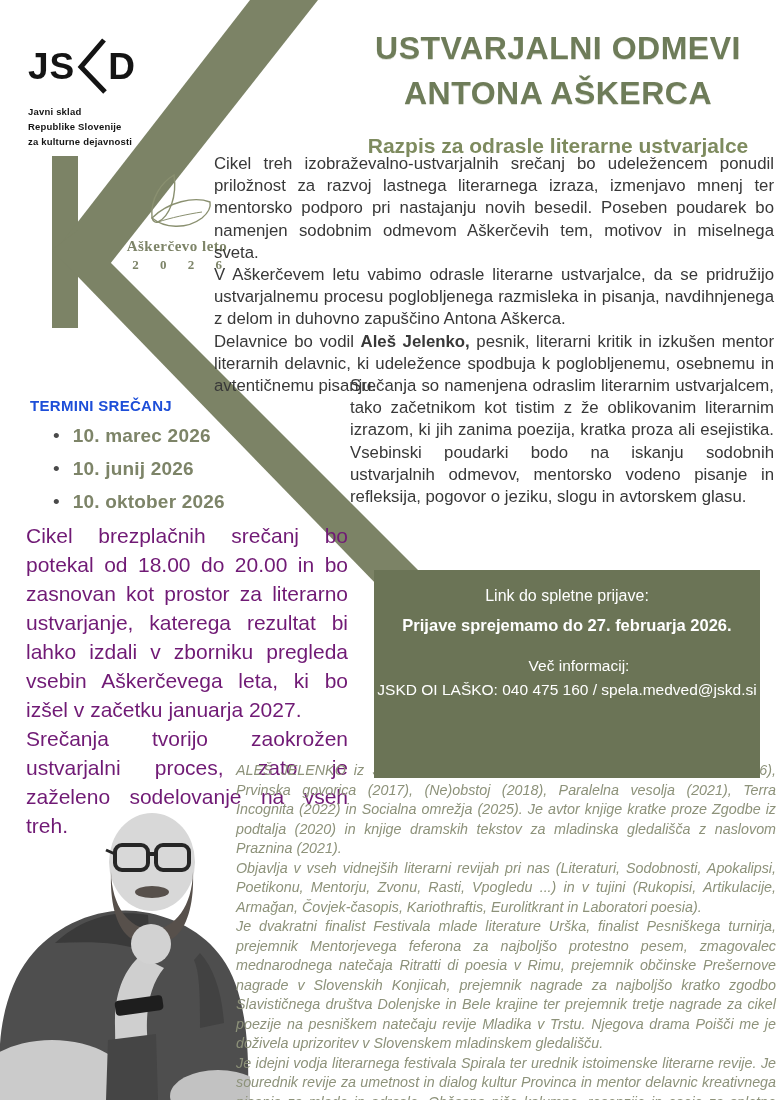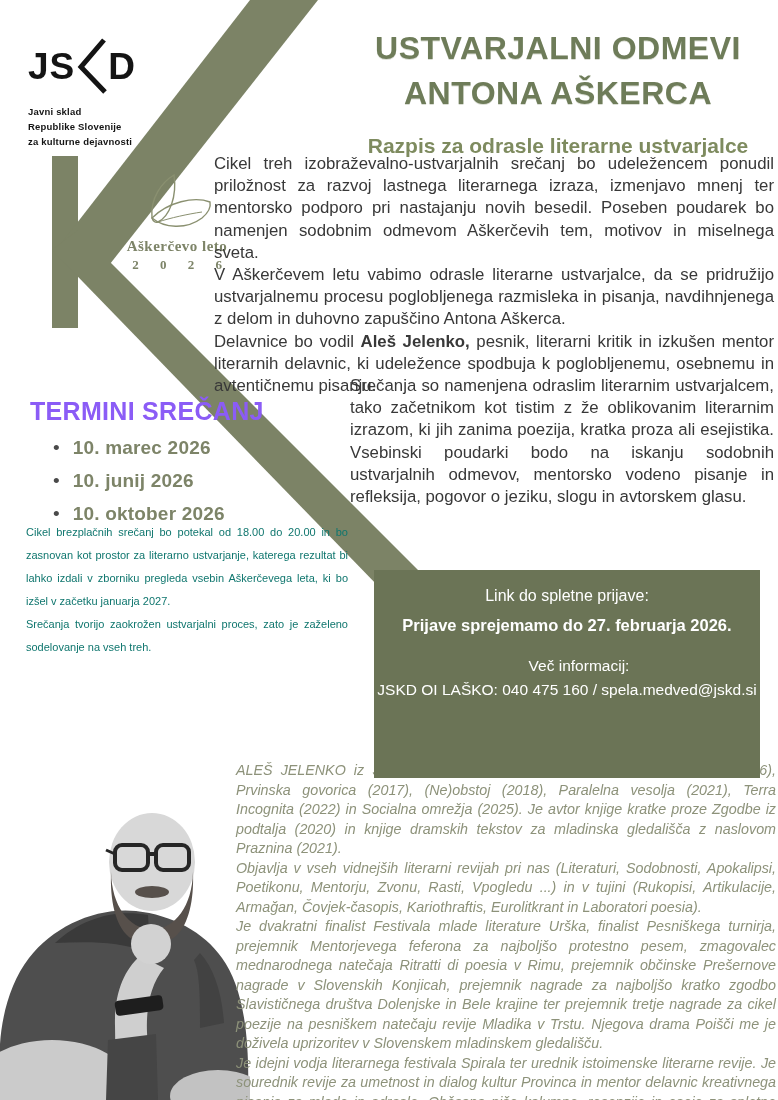--- a/index.html
+++ b/index.html
@@ -27,26 +27,26 @@
   
   .header{position:absolute;left:340px;top:26px;width:436px;text-align:center;z-index:3;}
   .title{font-size:32px;font-weight:700;color:#6e7c59;letter-spacing:.5px;line-height:1.42;text-shadow:0 1px 0 rgba(110,124,89,.25);}
   .subtitle{margin-top:17px;font-size:21px;font-weight:700;color:#7e8b5f;}
   
   .intro{position:absolute;left:214px;top:153px;width:560px;z-index:3;
          font-size:16.8px;line-height:22.2px;text-align:justify;color:#383838;}
   .intro p{margin:0;}
   .bold-name{font-weight:700;}
   .termini{position:absolute;left:30px;top:397px;width:320px;z-index:3;}
-  .termini-heading{font-size:25px;font-weight:700;color:#8b5cf6;letter-spacing:.3px;}
+  .termini-heading{font-size:15px;font-weight:700;color:#1d4ed8;letter-spacing:.3px;}
   .date-row{display:flex;align-items:baseline;margin-top:11px;padding-left:23px;}
   .date-bullet{color:#4a4a4a;font-size:19px;margin-right:13px;line-height:1;}
   .date-text{font-size:19px;font-weight:700;color:#7d8468;letter-spacing:.2px;}
   .left-para{position:absolute;left:26px;top:521px;width:322px;z-index:3;
-             font-size:11px;line-height:23px;text-align:justify;color:#0f766e;}
+             font-size:21px;line-height:29px;text-align:justify;color:#701a75;}
   .left-para p{margin:0;}
   .right-para{position:absolute;left:350px;top:375px;width:424px;z-index:3;
               font-size:16.8px;line-height:22.2px;text-align:justify;color:#383838;}
   
   .signup{position:absolute;left:374px;top:570px;width:386px;height:208px;z-index:4;
           background:#6b7456;color:#ffffff;text-align:center;}
   .signup-line1{margin-top:17px;font-size:16px;}
   .signup-link{display:inline-block;margin-top:9px;font-size:27px;font-weight:700;letter-spacing:1px;color:#ffffff;
                text-decoration:underline;text-decoration-thickness:2px;text-underline-offset:5px;cursor:pointer;}
   .signup-deadline{margin-top:11px;font-size:16.5px;font-weight:700;}

